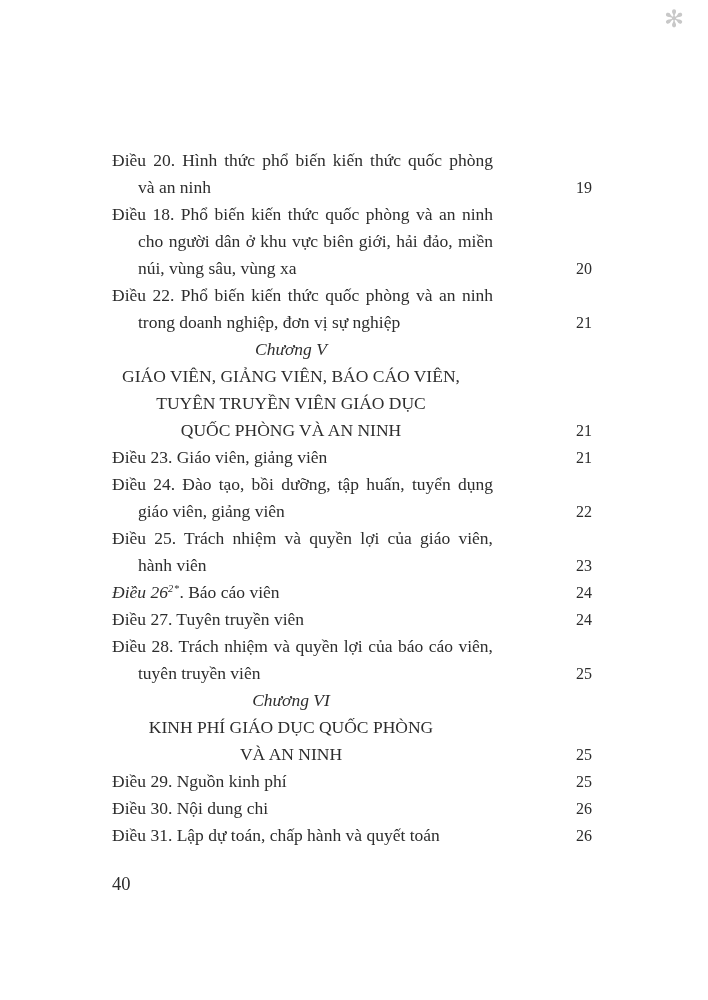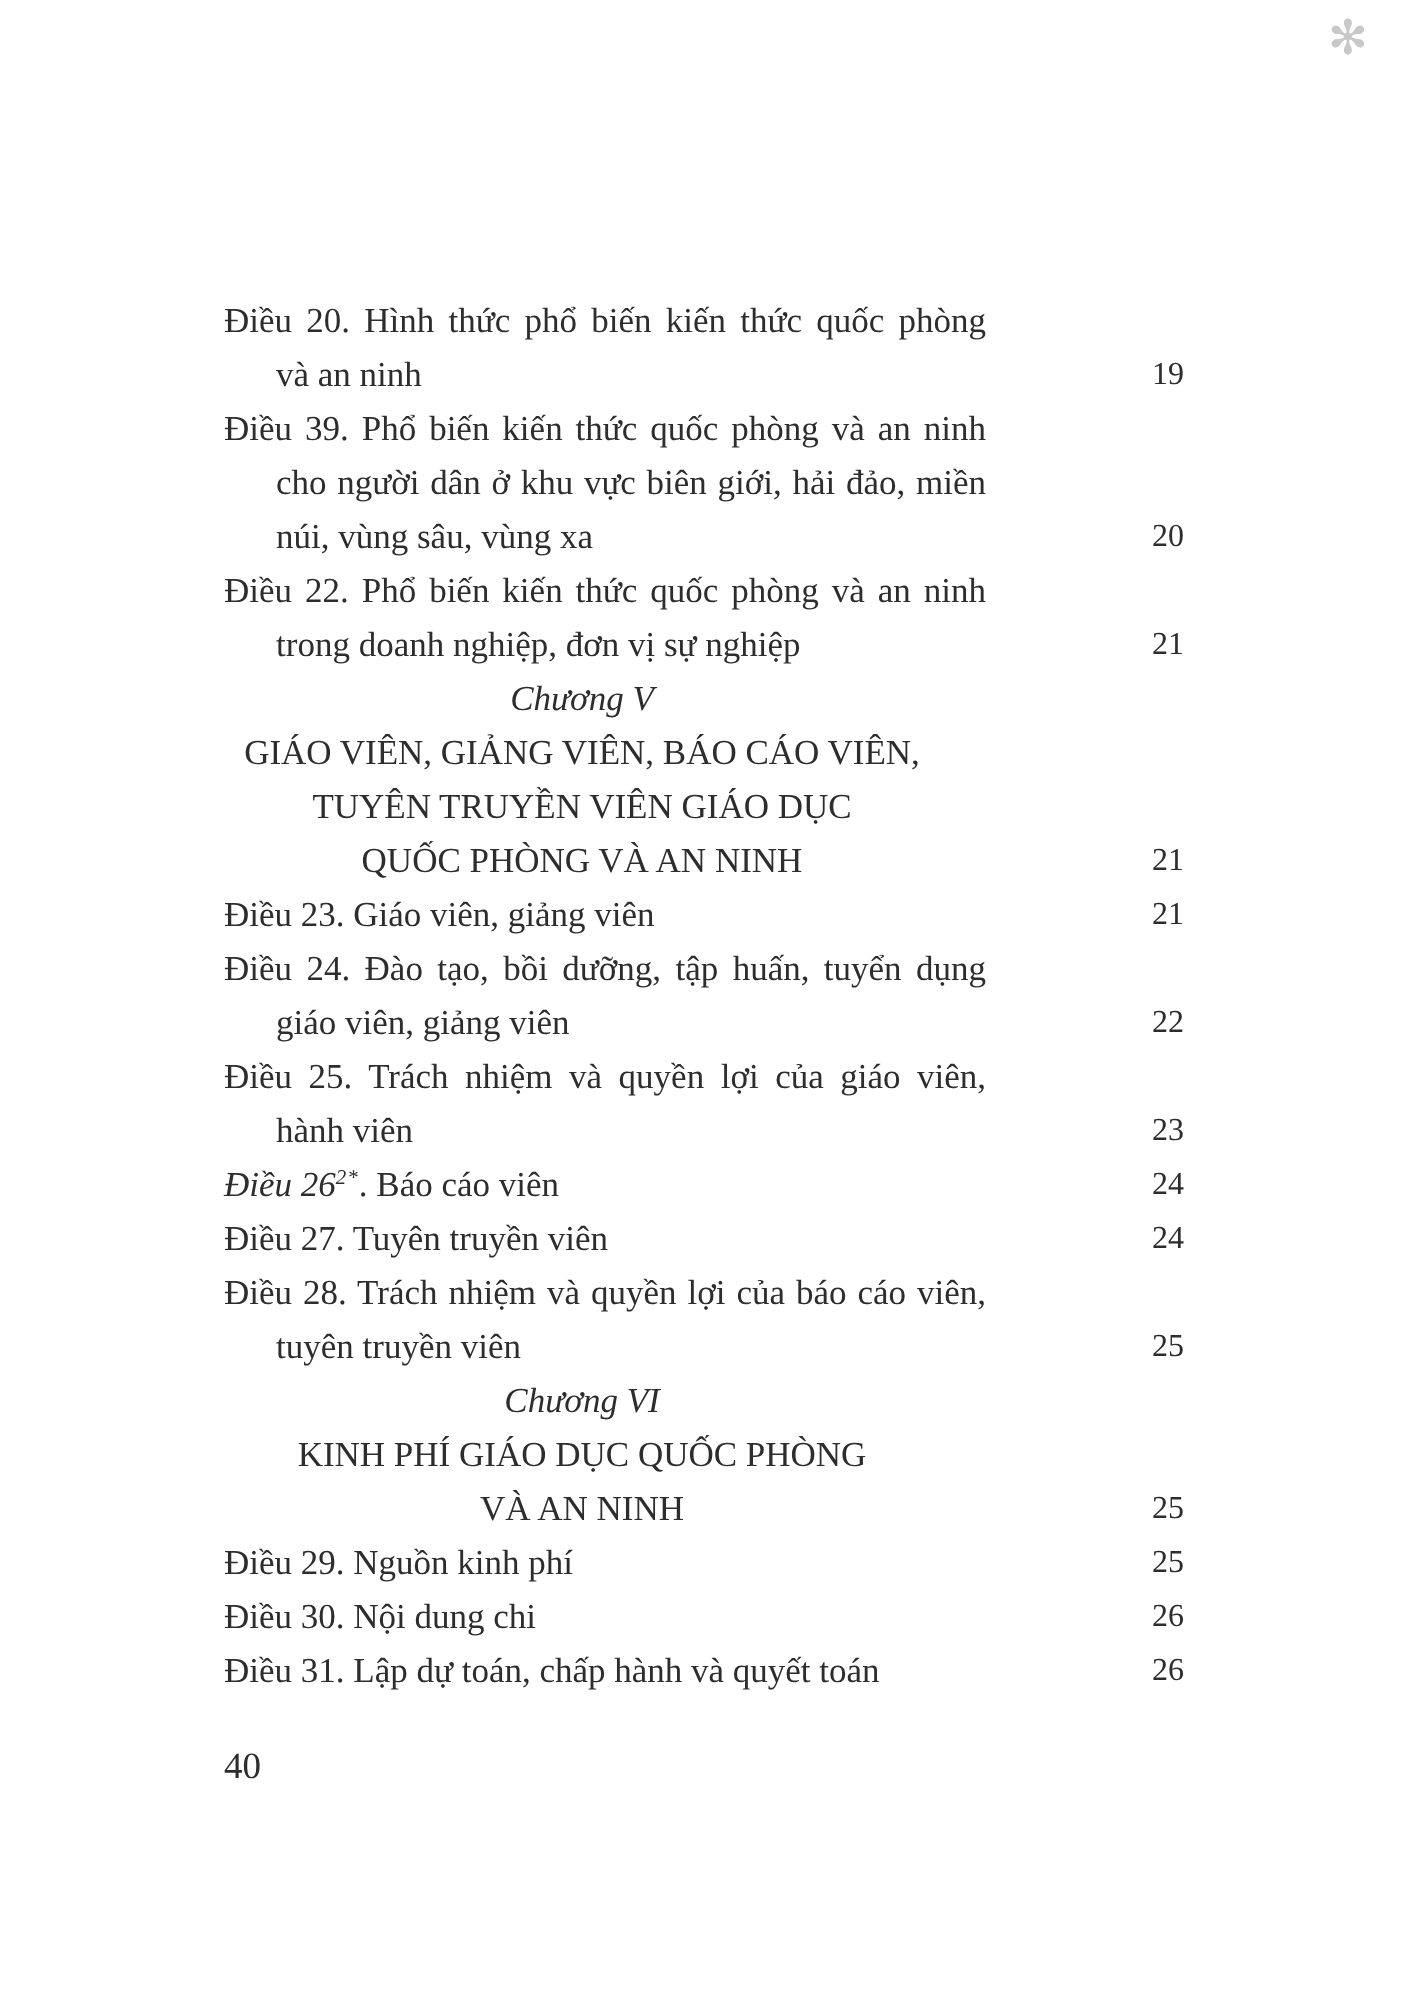--- a/index.html
+++ b/index.html
@@ -90,21 +90,21 @@
     <div class="row fill">
       <span class="txt">Điều 20. Hình thức phổ biến kiến thức quốc phòng</span>
     </div>
 
     <div class="row cont">
       <span class="txt">và an ninh</span>
       <span class="pg">19</span>
     </div>
 
     <div class="row fill">
-      <span class="txt">Điều 39. Phổ biến kiến thức quốc phòng và an ninh</span>
+      <span class="txt">Điều 18. Phổ biến kiến thức quốc phòng và an ninh</span>
     </div>
 
     <div class="row fill cont">
       <span class="txt">cho người dân ở khu vực biên giới, hải đảo, miền</span>
     </div>
 
     <div class="row cont">
       <span class="txt">núi, vùng sâu, vùng xa</span>
       <span class="pg">20</span>
     </div>

